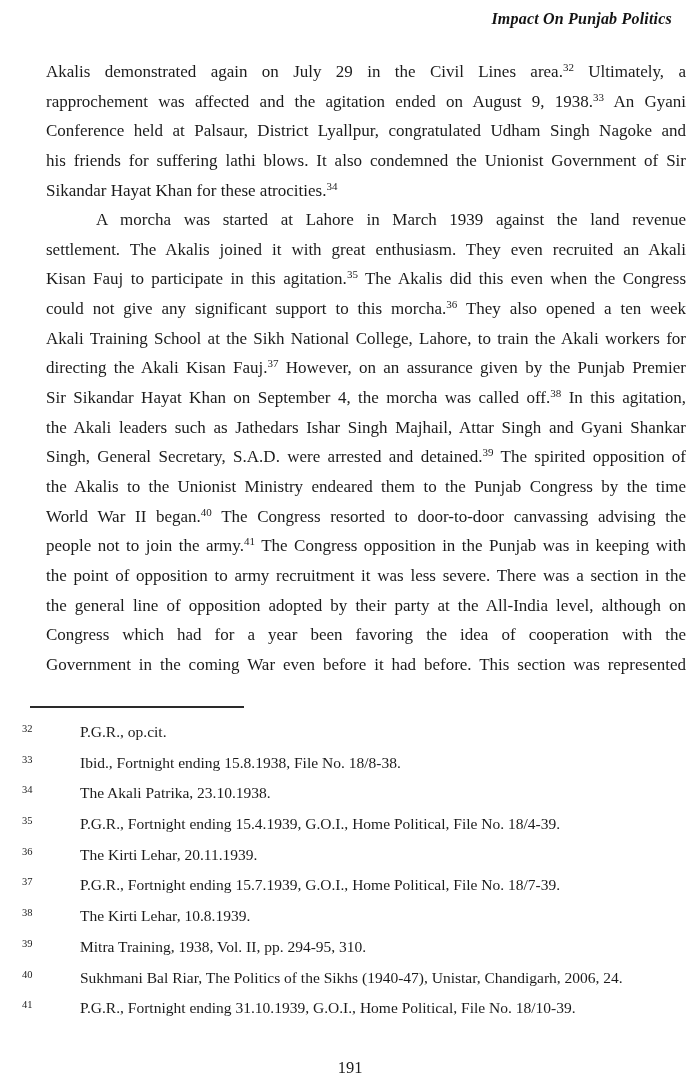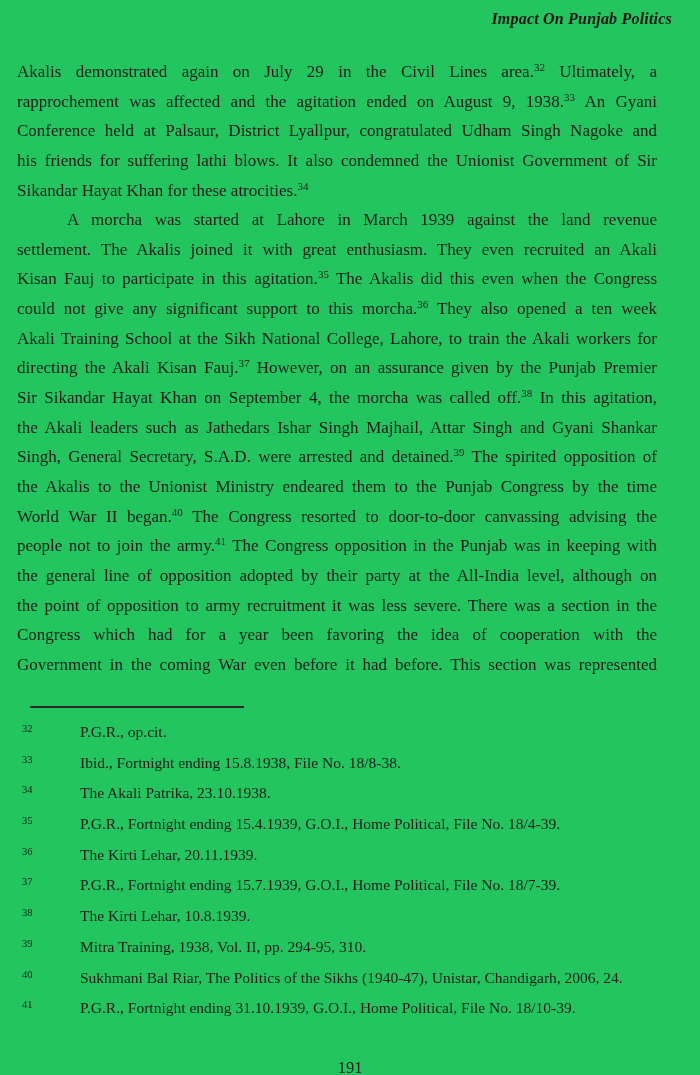--- a/index.html
+++ b/index.html
@@ -4,38 +4,38 @@
 <style>
   html, body {
     margin: 0;
     padding: 0;
     background: #e9e9e9;
   }
   .page {
     position: relative;
     width: 700px;
     height: 1075px;
-    background: #22c55e;
+    background: #ffffff;
     overflow: hidden;
     font-family: "Liberation Serif", "DejaVu Serif", serif;
     color: #1b1b1b;
   }
   .running-header {
     position: absolute;
     top: 10px;
     right: 28px;
     font-size: 16px;
     font-style: italic;
     font-weight: bold;
     letter-spacing: 0.2px;
     color: #141414;
   }
   .body-text {
     position: absolute;
-    left: 17px;
+    left: 46px;
     top: 57px;
     width: 640px;
   }
   .body-line {
     font-size: 17px;
     height: 29.65px;
     line-height: 29.65px;
     text-align: justify;
     text-align-last: justify;
     white-space: nowrap;
@@ -108,22 +108,22 @@
       <div class="body-line"><span class="it">Kisan Fauj</span><span> to participate in this agitation.</span><sup class="fnref">35</sup><span> The Akalis did this even when the Congress</span></div>
       <div class="body-line"><span>could not give any significant support to this </span><span class="it">morcha</span><span>.</span><sup class="fnref">36</sup><span> They also opened a ten week</span></div>
       <div class="body-line"><span class="it">Akali</span><span> Training School at the Sikh National College, Lahore, to train the </span><span class="it">Akali</span><span> workers for</span></div>
       <div class="body-line"><span>directing the </span><span class="it">Akali Kisan Fauj</span><span>.</span><sup class="fnref">37</sup><span> However, on an assurance given by the Punjab Premier</span></div>
       <div class="body-line"><span>Sir Sikandar Hayat Khan on September 4, the </span><span class="it">morcha</span><span> was called off.</span><sup class="fnref">38</sup><span> In this agitation,</span></div>
       <div class="body-line"><span>the </span><span class="it">Akali</span><span> leaders such as Jathedars Ishar Singh Majhail, Attar Singh and Gyani Shankar</span></div>
       <div class="body-line"><span>Singh, General Secretary, S.A.D. were arrested and detained.</span><sup class="fnref">39</sup><span> The spirited opposition of</span></div>
       <div class="body-line"><span>the Akalis to the Unionist Ministry endeared them to the Punjab Congress by the time</span></div>
       <div class="body-line"><span>World War II began.</span><sup class="fnref">40</sup><span> The Congress resorted to door-to-door canvassing advising the</span></div>
       <div class="body-line"><span>people not to join the army.</span><sup class="fnref">41</sup><span> The Congress opposition in the Punjab was in keeping with</span></div>
+      <div class="body-line"><span>the point of opposition to army recruitment it was less severe. There was a section in the</span></div>
       <div class="body-line"><span>the general line of opposition adopted by their party at the All-India level, although on</span></div>
-      <div class="body-line"><span>the point of opposition to army recruitment it was less severe. There was a section in the</span></div>
       <div class="body-line"><span>Congress which had for a year been favoring the idea of cooperation with the</span></div>
       <div class="body-line"><span>Government in the coming War even before it had before. This section was represented</span></div>
     </div>
 
   <div class="footnote-separator"></div>
 
   <div class="footnotes">
       <div class="footnote-item"><span class="footnote-number">32</span><span>P.G.R., </span><span class="it">op.cit.</span></div>
       <div class="footnote-item"><span class="footnote-number">33</span><span class="it">Ibid.</span><span>, Fortnight ending 15.8.1938, File No. 18/8-38.</span></div>
       <div class="footnote-item"><span class="footnote-number">34</span><span class="it">The Akali Patrika</span><span>, 23.10.1938.</span></div>

